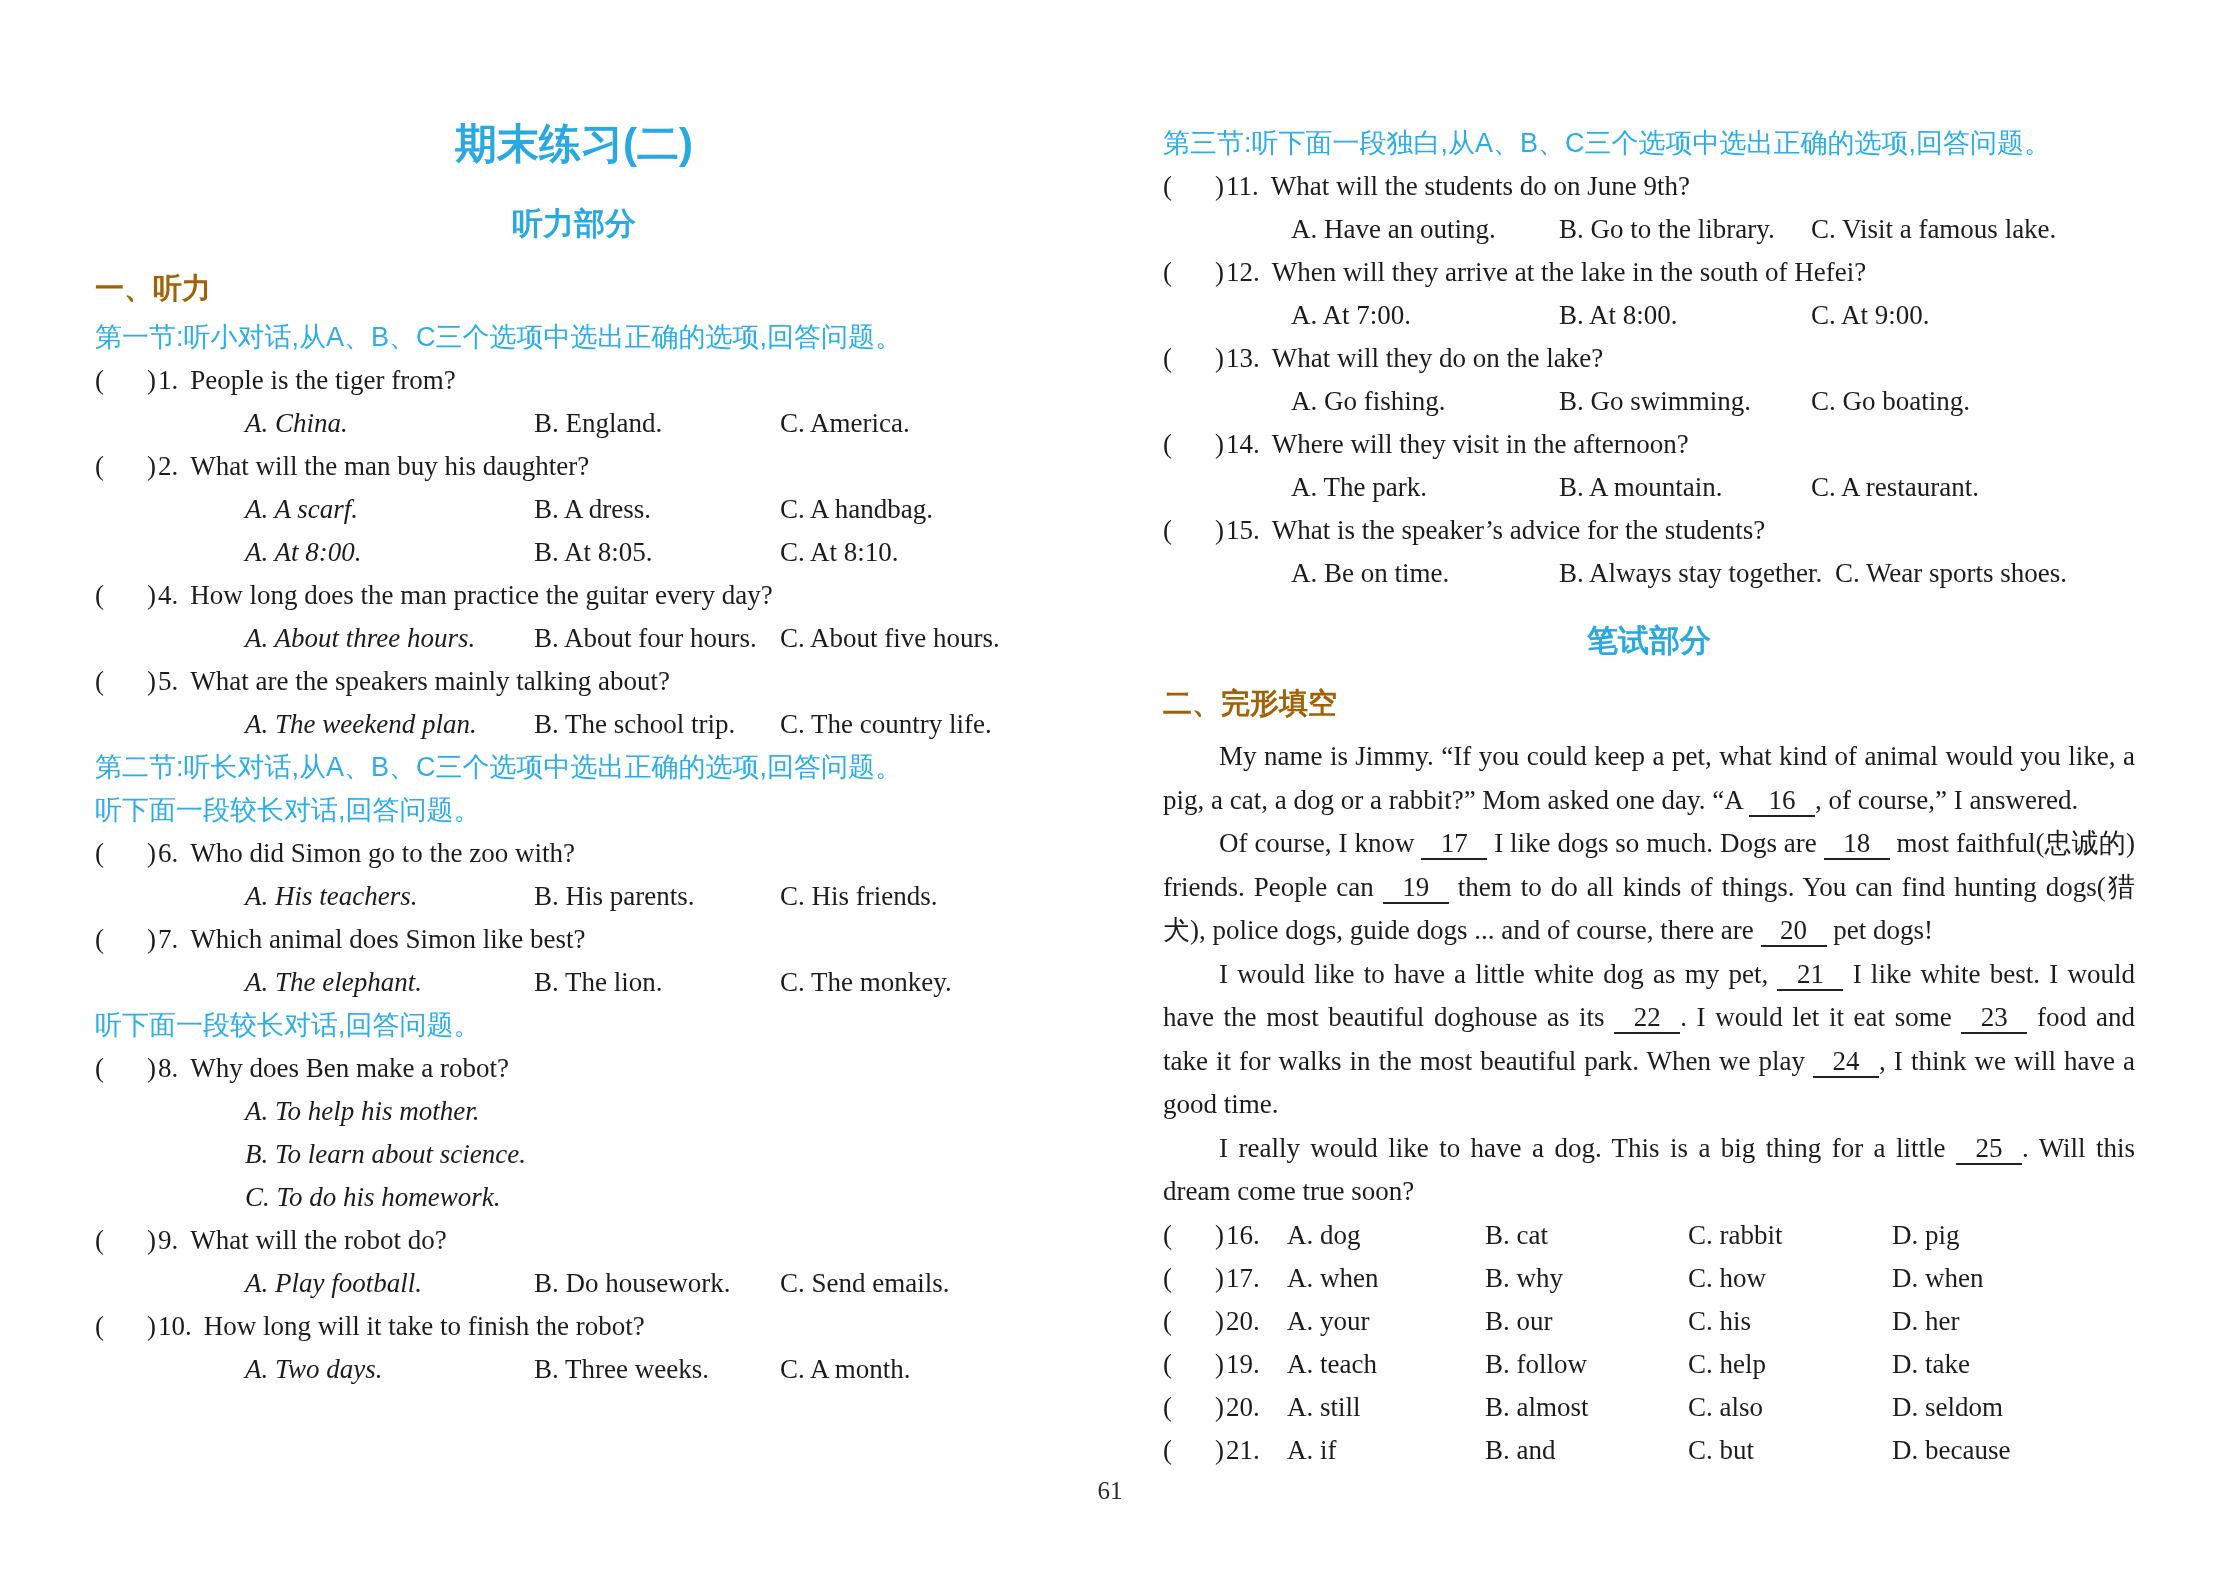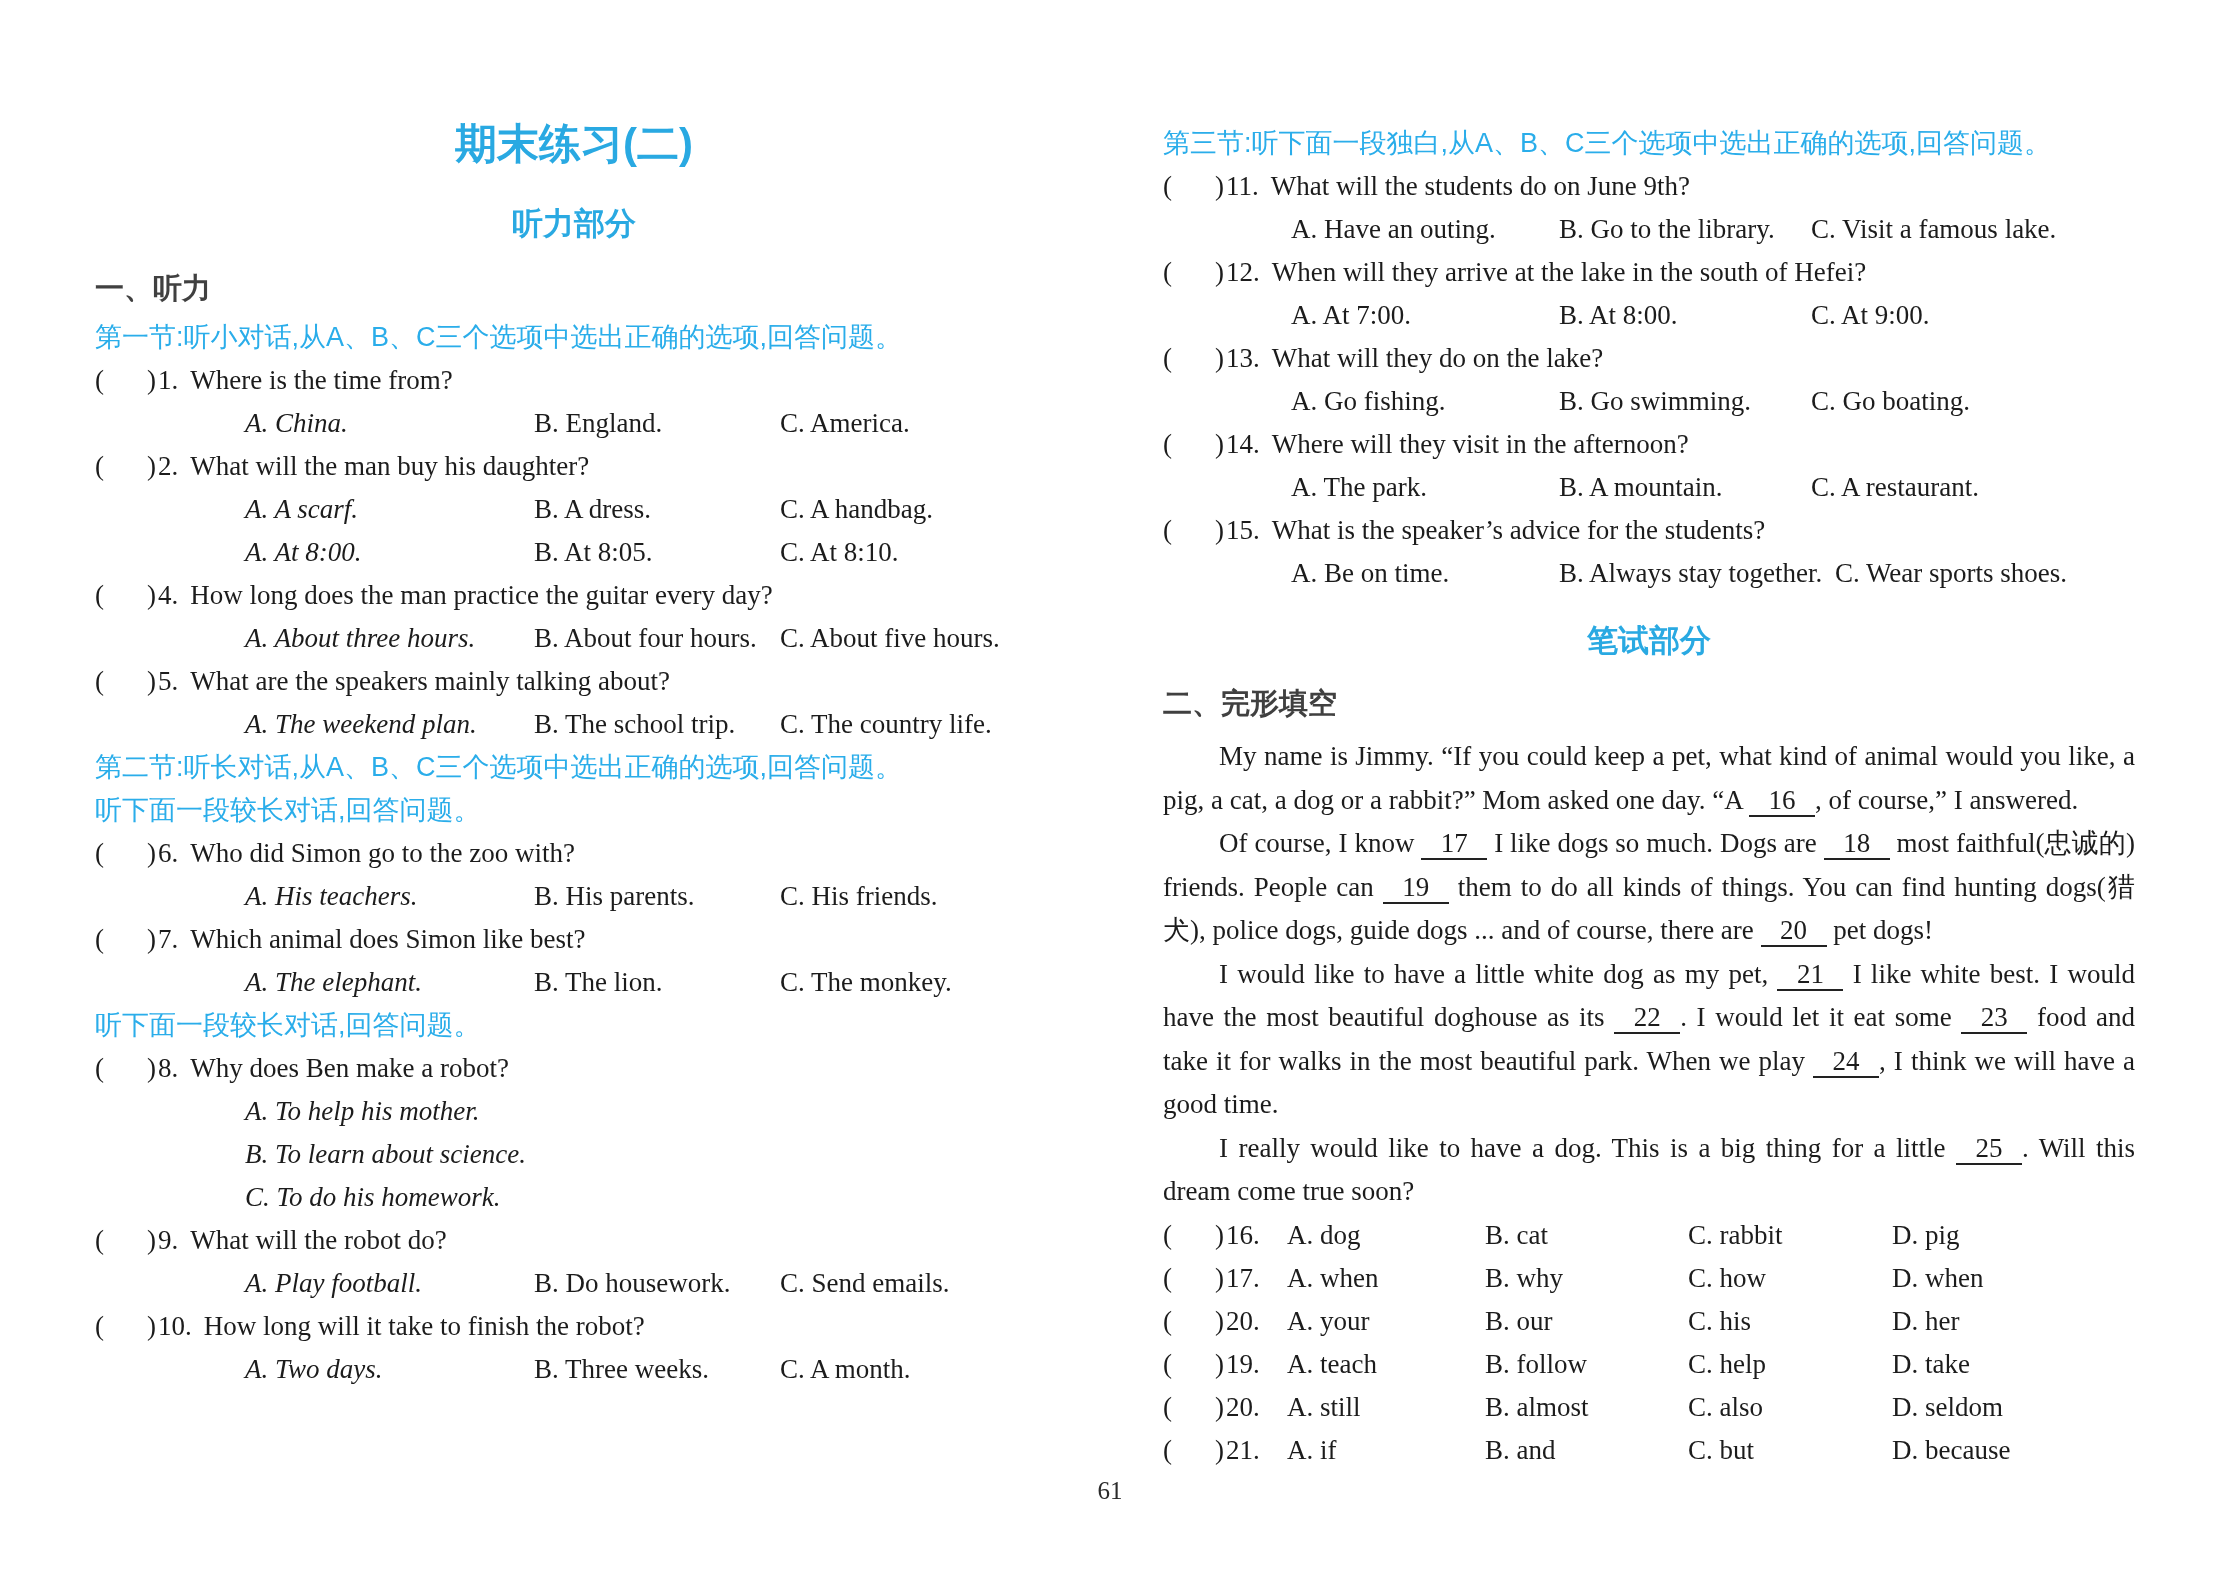--- a/index.html
+++ b/index.html
@@ -19,21 +19,21 @@
   }
   .sec-hdr{
     margin-top:34px;height:40px;line-height:40px;text-align:center;
     font-family:"Liberation Sans","DejaVu Sans",sans-serif;
     font-weight:bold;font-size:31px;color:#29a9e2;
   }
   .sec-hdr.written{margin-top:26px;}
   .part-hdr{
     margin-top:26px;height:36px;line-height:36px;text-align:left;
     font-family:"Liberation Sans","DejaVu Sans",sans-serif;
-    font-weight:bold;font-size:29px;color:#404040;
+    font-weight:bold;font-size:29px;color:#a16207;
   }
   .part-hdr.cloze{margin-top:24px;}
   .instr{
     margin-top:10px;height:43px;line-height:43px;
     font-family:"Liberation Sans","DejaVu Sans",sans-serif;
     font-size:27px;color:#2aadea;white-space:nowrap;
   }
   .instr.mid{margin-top:0;}
   .instr.first-right{margin-top:122px;}
 
@@ -75,21 +75,21 @@
 <body>
 
 <div class="col col-left">
 
   <div class="exam-title">期末练习(二)</div>
   <div class="sec-hdr">听力部分</div>
   <div class="part-hdr">一、听力</div>
   <div class="instr">第一节:听小对话,从A、B、C三个选项中选出正确的选项,回答问题。</div>
 
   <div class="qrow">
-    <span class="po">(</span><span class="pc">)</span><span class="qnum">1.</span><span class="qtext">Where is the time from?</span>
+    <span class="po">(</span><span class="pc">)</span><span class="qnum">1.</span><span class="qtext">People is the tiger from?</span>
   </div>
   <div class="orow">
     <span class="opt a">A.  China.</span>
       <span class="opt b">B.  England.</span>
       <span class="opt c">C.  America.</span>
   </div>
 
   <div class="qrow">
     <span class="po">(</span><span class="pc">)</span><span class="qnum">2.</span><span class="qtext">What will the man buy his daughter?</span>
   </div>

